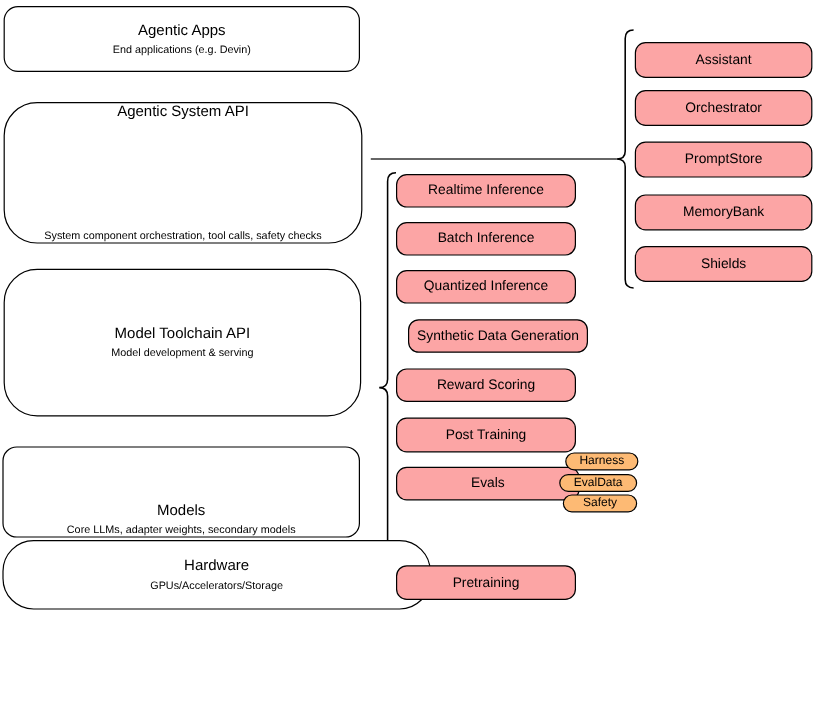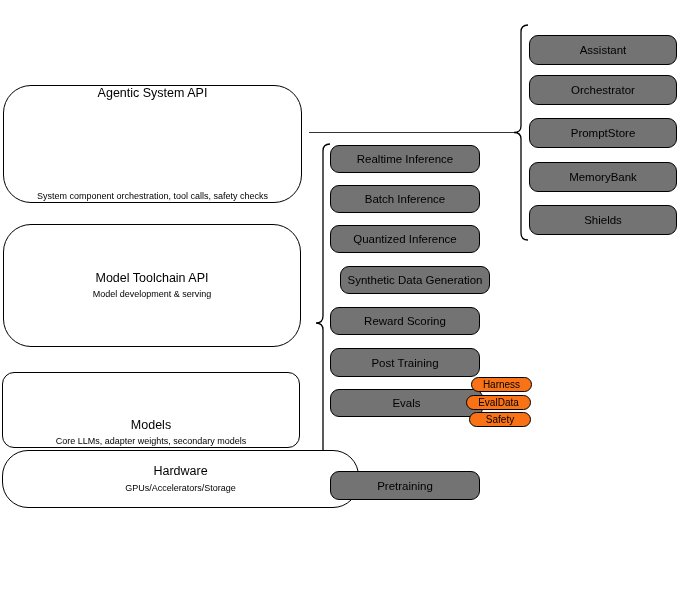--- a/index.html
+++ b/index.html
@@ -11,41 +11,45 @@
   .box{
     position:absolute;box-sizing:border-box;background:#fff;border:1.3px solid #000;
     display:flex;flex-direction:column;align-items:center;justify-content:center;
     text-align:center;z-index:2;
   }
   .r-sm{border-radius:12px;}
   .r-lg{border-radius:28px;}
   .layer-title{font-size:12.5px;line-height:1.15;}
   .layer-subtitle{font-size:9px;line-height:1.2;margin-top:4px;}
   .node{
-    position:absolute;box-sizing:border-box;background:#737373;border:1.3px solid #000;
+    position:absolute;box-sizing:border-box;background:#fca5a5;border:1.3px solid #000;
     border-radius:9px;display:flex;align-items:center;justify-content:center;
     text-align:center;font-size:11.5px;z-index:2;white-space:nowrap;
   }
   .tag{
-    position:absolute;box-sizing:border-box;background:#f97316;border:1.2px solid #000;
+    position:absolute;box-sizing:border-box;background:#fdba74;border:1.2px solid #000;
     border-radius:8px;display:flex;align-items:center;justify-content:center;
     font-size:10px;z-index:3;white-space:nowrap;
   }
 </style>
 </head>
 <body>
 
 <div class="canvas">
 
   <svg class="overlay" width="682" height="591" viewBox="0 0 682 591">
     <path d="M309,132.5 L514,132.5" stroke="#333333" stroke-width="1.2" fill="none"></path>
     <path d="M330,144 Q323,144 323,151 L323,316 Q323,323 316,323 Q323,323 323,330 L323,498 Q323,505 330,505" stroke="#000000" stroke-width="1.3" fill="none"></path>
     <path d="M528,25 Q521,25 521,32 L521,126 Q521,132.5 514,132.5 Q521,132.5 521,139 L521,233 Q521,240 528,240" stroke="#000000" stroke-width="1.3" fill="none"></path>
   </svg>
 
+  <div class="box r-sm" style="left:3px;top:5px;width:297px;height:55px;">
+    <div class="layer-title">Agentic Apps</div>
+    <div class="layer-subtitle">End applications (e.g. Devin)</div>
+  </div>
 
   <div class="box r-lg" style="left:3px;top:85px;width:299px;height:118px;justify-content:space-between;">
     <div class="layer-title">Agentic System API</div>
     <div class="layer-subtitle">System component orchestration, tool calls, safety checks</div>
   </div>
 
   <div class="box r-lg" style="left:3px;top:224px;width:298px;height:123px;">
     <div class="layer-title">Model Toolchain API</div>
     <div class="layer-subtitle">Model development &amp; serving</div>
   </div>

